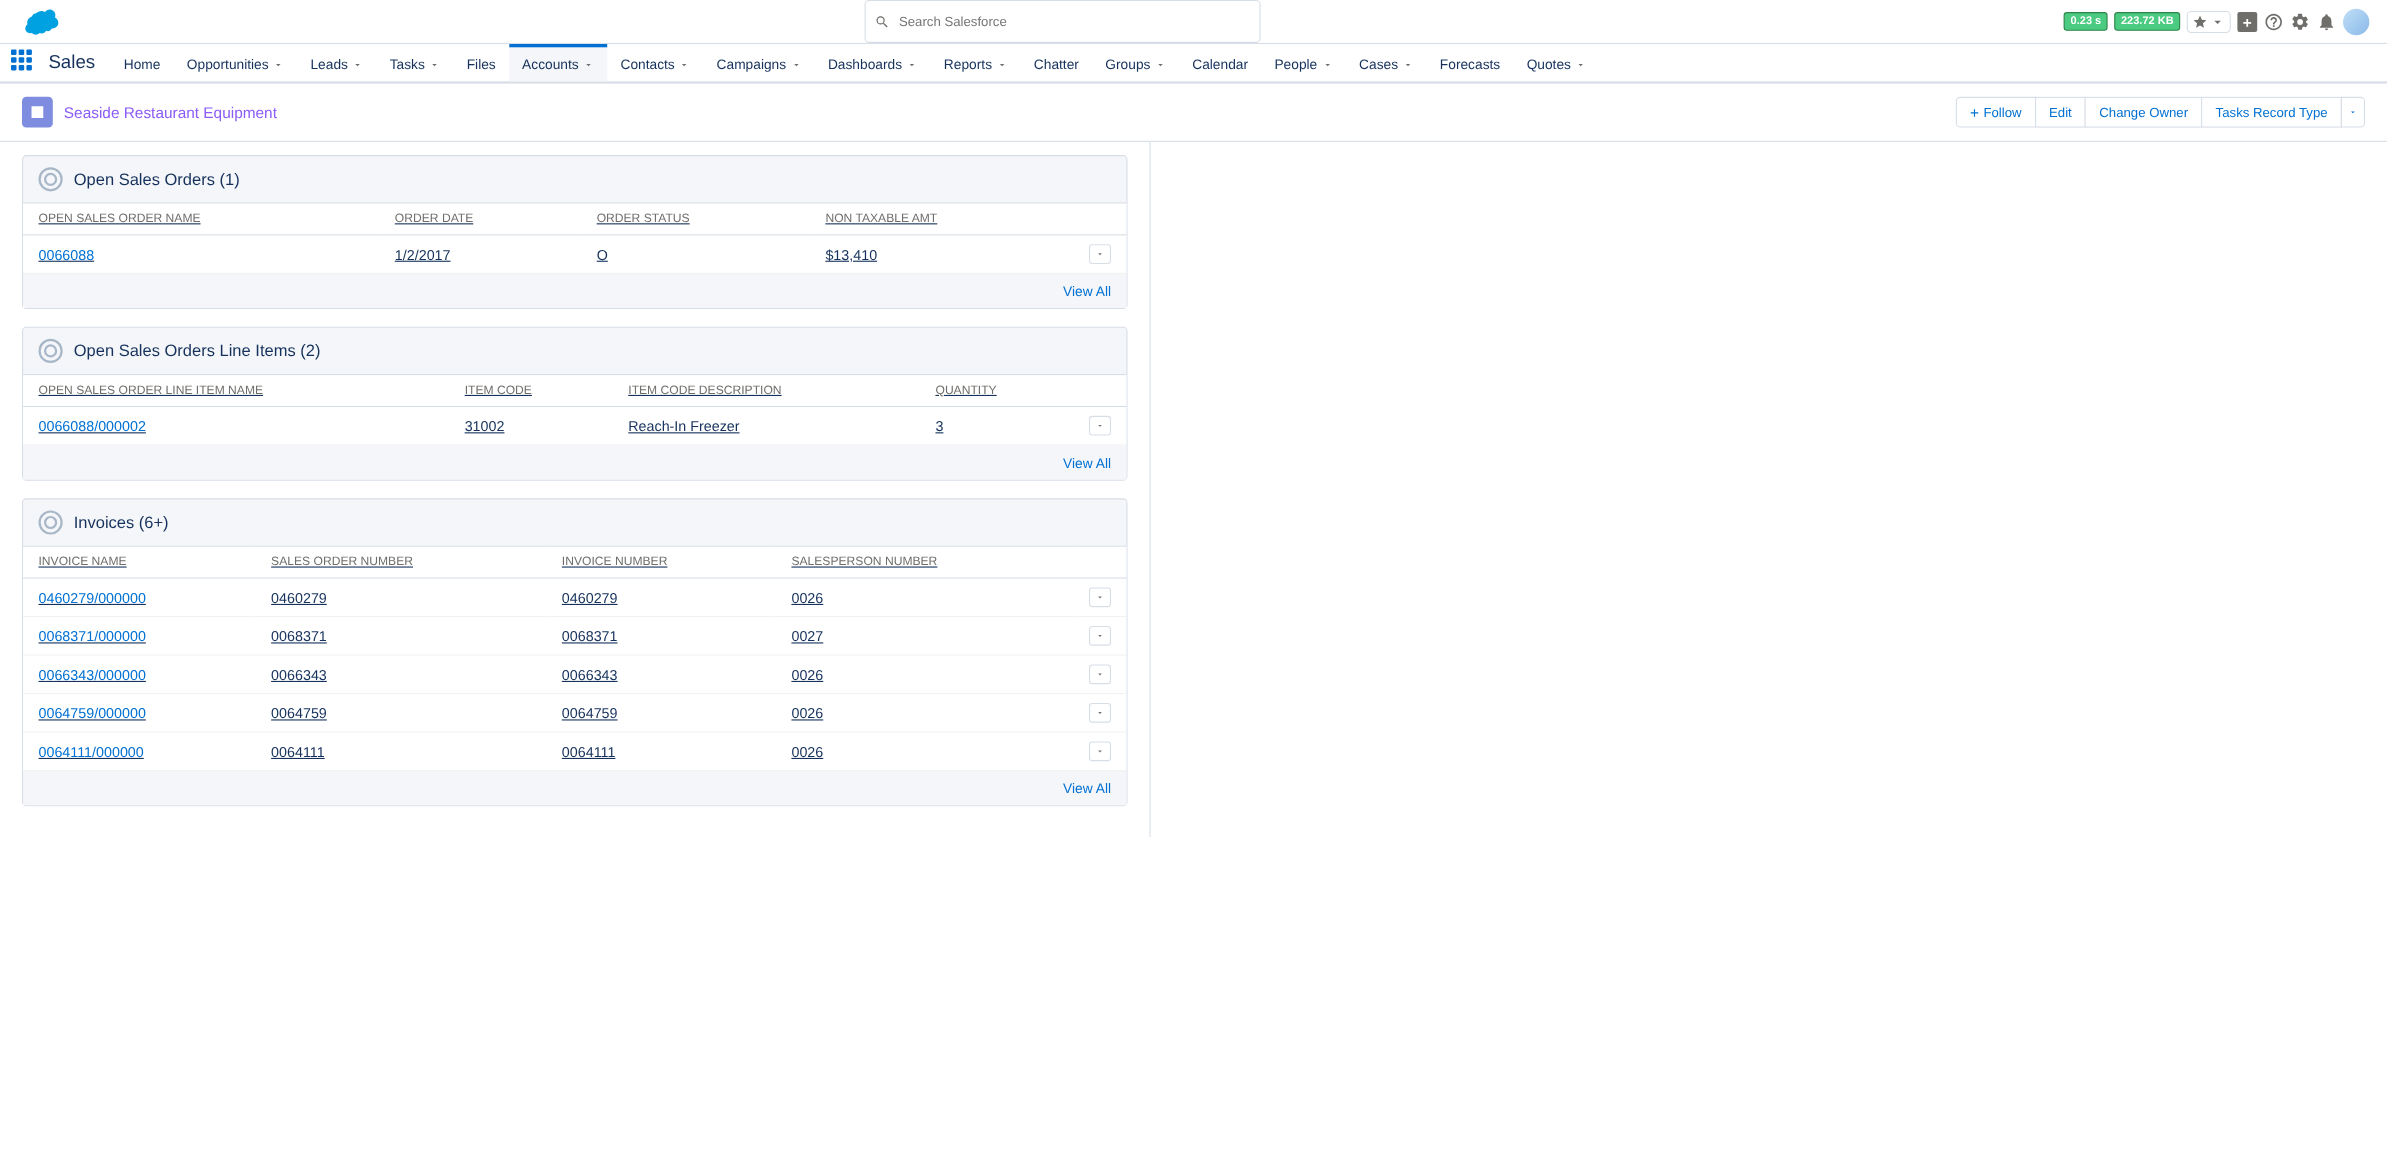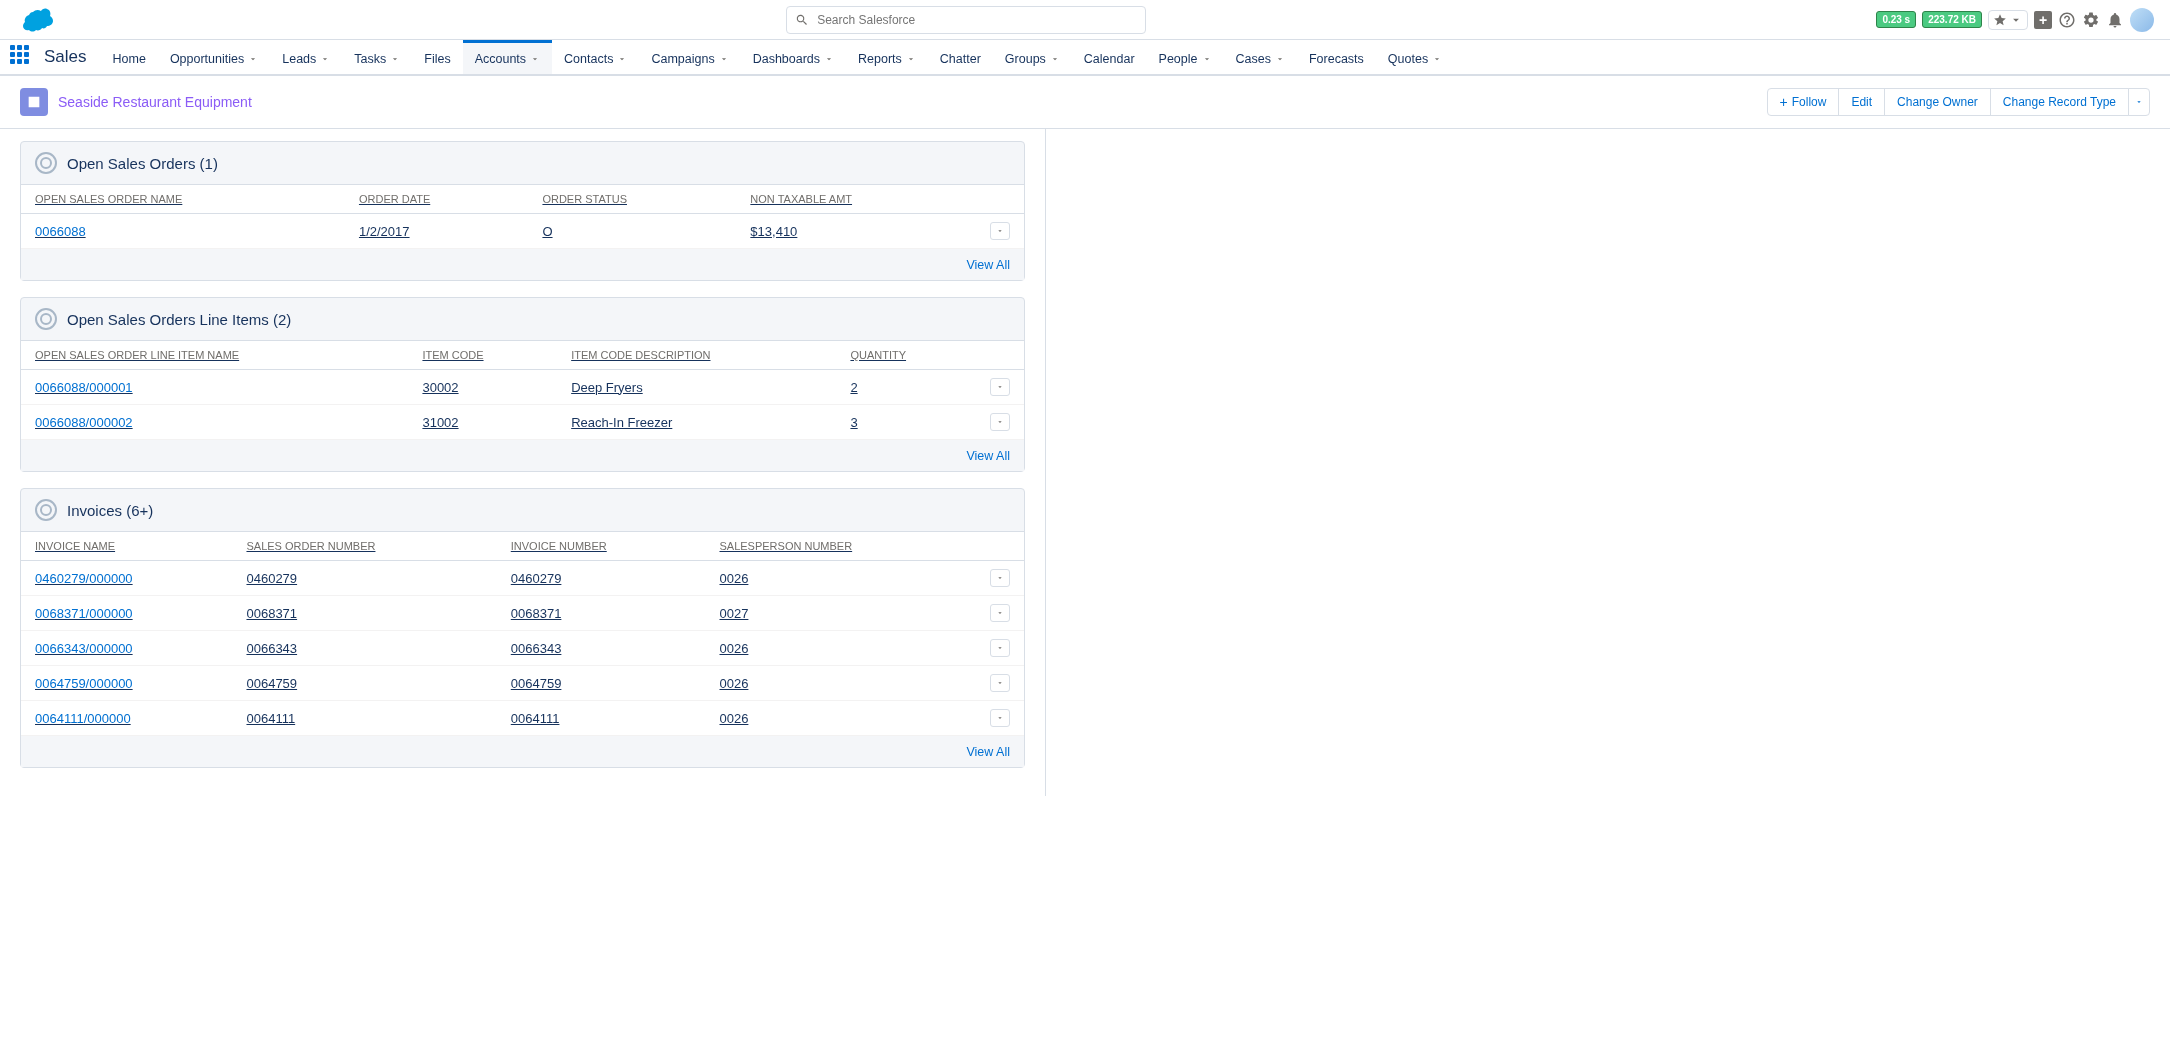--- a/index.html
+++ b/index.html
@@ -2,21 +2,21 @@
 <html><head>
 <meta charset="utf-8">
 <style>
 * { margin: 0; padding: 0; box-sizing: border-box; font-family: -apple-system, BlinkMacSystemFont, "Segoe UI", Arial, sans-serif; }
 body { background: #fff; font-size: 13px; color: #16325c; }
 
 .topbar { display: flex; align-items: center; height: 40px; border-bottom: 1px solid #d8dee6; padding: 0 16px; }
 .cloud-logo { width: 40px; height: 28px; }
 .cloud-logo svg { width: 100%; height: 100%; }
 .search-wrap { flex: 1; display: flex; justify-content: center; }
-.search-box { width: 360px; height: 28px; border: 1px solid #d8dee6; border-radius: 4px; display: flex; align-items: center; padding: 0 8px; font-size: 12px; color: #706e6b; }
+.search-box { width: 360px; height: 39px; border: 1px solid #d8dee6; border-radius: 4px; display: flex; align-items: center; padding: 0 8px; font-size: 12px; color: #706e6b; }
 .search-box svg { width: 14px; height: 14px; margin-right: 8px; fill: #706e6b; }
 .search-box input { border: none; outline: none; flex: 1; font-size: 12px; color: #706e6b; background: transparent; }
 .top-right { display: flex; align-items: center; gap: 6px; }
 .badge { background: #4bca81; color: #fff; font-size: 10px; font-weight: bold; padding: 2px 5px; border-radius: 3px; border: 1px solid #2e844a; }
 .star-box { border: 1px solid #d8dee6; border-radius: 4px; padding: 2px 4px; display: flex; align-items: center; gap: 2px; }
 .star-box svg { width: 14px; height: 14px; fill: #706e6b; }
 .top-icon { width: 18px; height: 18px; fill: #706e6b; cursor: pointer; }
 .plus-box { background: #706e6b; width: 18px; height: 18px; border-radius: 2px; display: flex; align-items: center; justify-content: center; color: #fff; font-size: 14px; font-weight: bold; }
 .avatar { width: 24px; height: 24px; border-radius: 50%; background: linear-gradient(135deg, #c0dff7, #8bb9e8); }
 
@@ -175,21 +175,21 @@
       </svg>
   </div>
   <div class="record-title">Seaside Restaurant Equipment</div>
   <div class="record-actions">
     <button>
         <span style="color:#0070d2;font-size:14px;">+</span>
         <span>Follow</span>
       </button>
     <button>Edit</button>
     <button>Change Owner</button>
-    <button>Change Record Type</button>
+    <button>Tasks Record Type</button>
     <button class="split"><svg width="8" height="8" viewBox="0 0 24 24" fill="#0070d2">
           <path d="M7 10l5 5 5-5z"></path>
         </svg></button>
   </div>
 </div>
 
 <div class="content">
   <div class="main-col">
 
     <div class="card">
@@ -236,33 +236,20 @@
             <tr id="li-head">
               <th>OPEN SALES ORDER LINE ITEM NAME</th>
               <th>ITEM CODE</th>
               <th>ITEM CODE DESCRIPTION</th>
               <th>QUANTITY</th>
               <th style="width: 40px;"></th>
             </tr>
           </thead>
         <tbody id="li-body">
             <tr>
-              <td><a href="#">0066088/000001</a></td>
-              <td>30002</td>
-              <td>Deep Fryers</td>
-              <td>2</td>
-              <td>
-                <div class="row-action">
-                  <svg viewBox="0 0 24 24">
-                    <path d="M7 10l5 5 5-5z"></path>
-                  </svg>
-                </div>
-              </td>
-            </tr>
-            <tr>
               <td><a href="#">0066088/000002</a></td>
               <td>31002</td>
               <td>Reach-In Freezer</td>
               <td>3</td>
               <td>
                 <div class="row-action">
                   <svg viewBox="0 0 24 24">
                     <path d="M7 10l5 5 5-5z"></path>
                   </svg>
                 </div>

